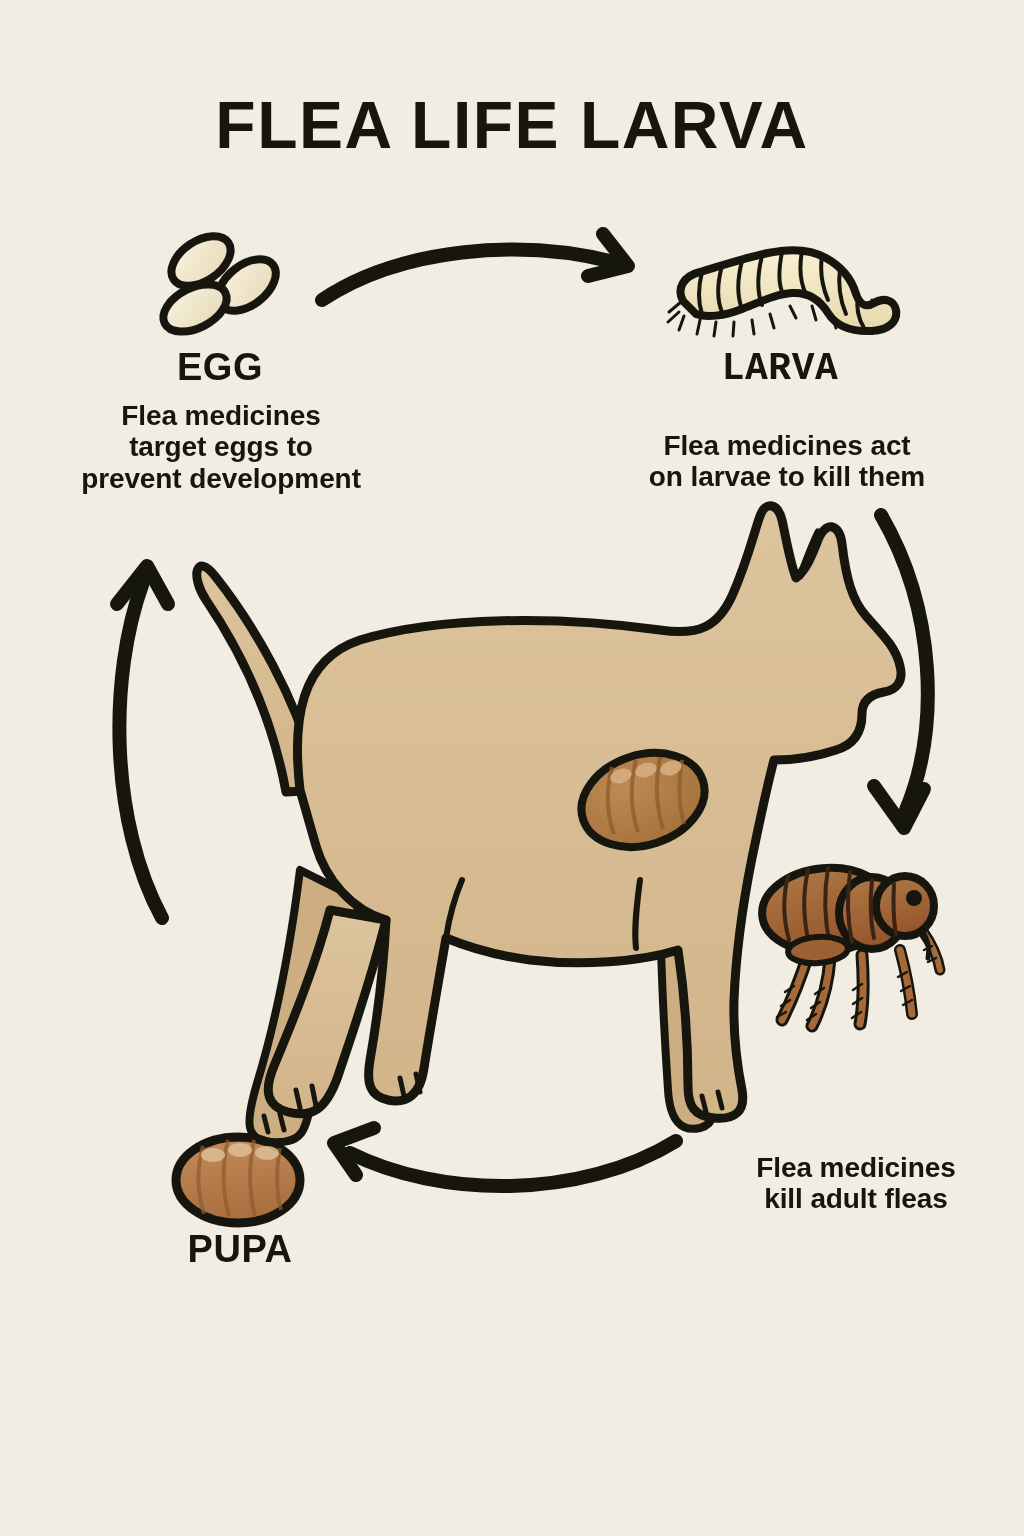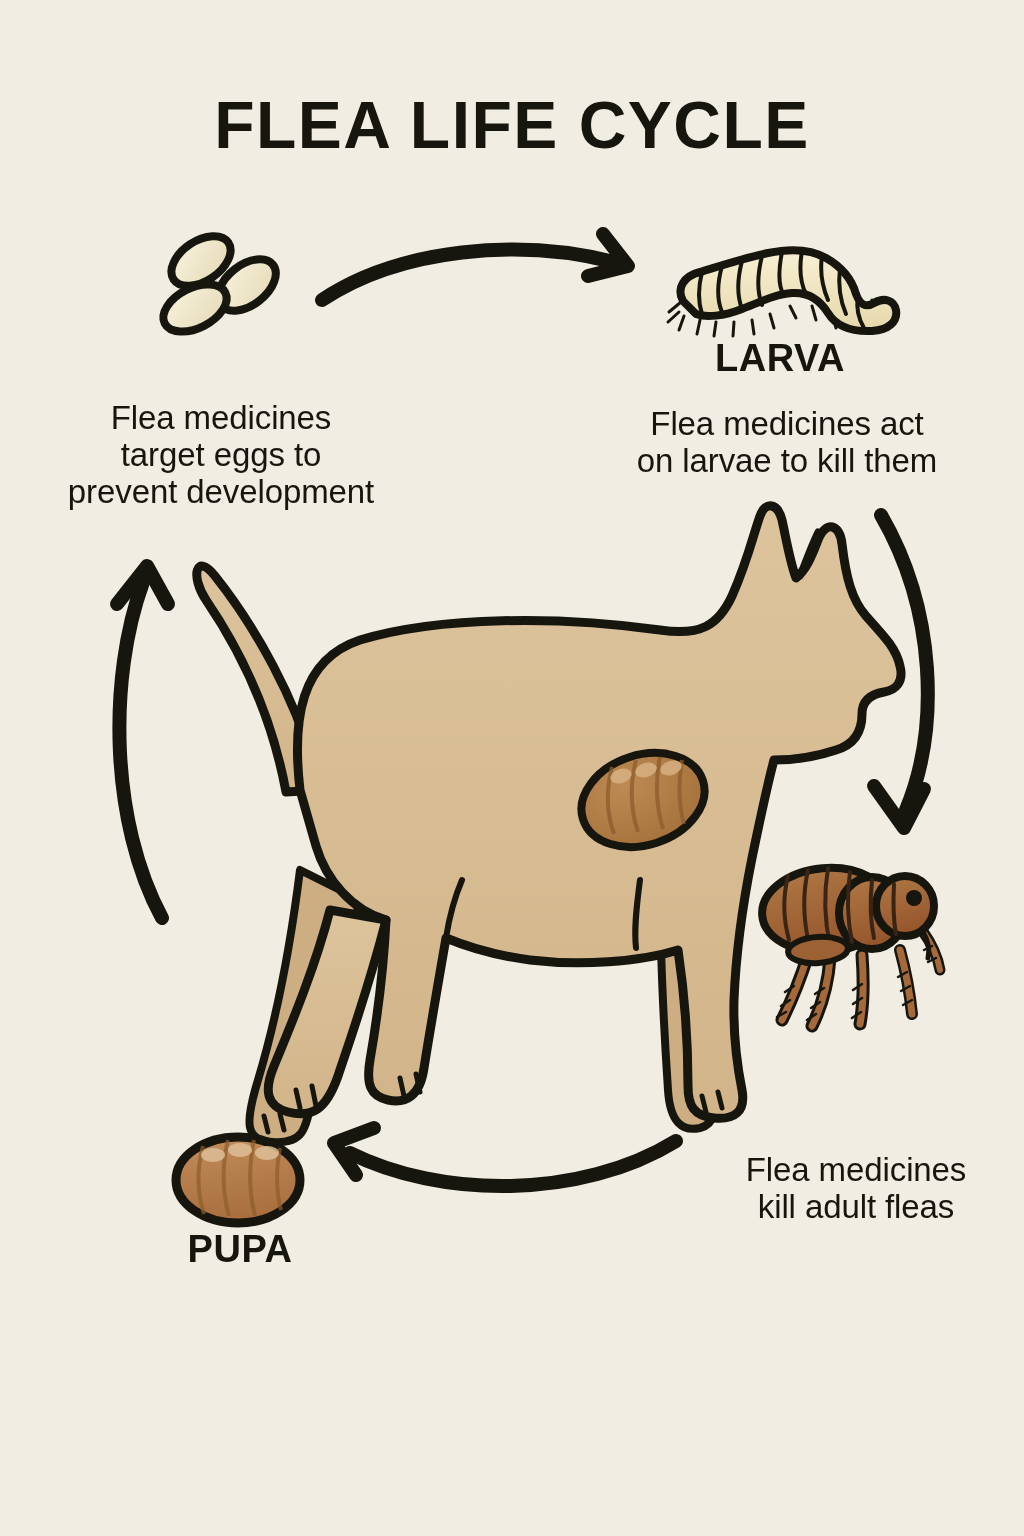--- a/index.html
+++ b/index.html
@@ -40,30 +40,30 @@
     font-weight: bold;
     letter-spacing: 1.5px;
     line-height: 1;
   }
   .stage-head {
     font-size: 38px;
     font-weight: bold;
     letter-spacing: 0.5px;
   }
   .stage-body {
-    font-size: 33px;
-    font-weight: normal;
+    font-size: 28px;
+    font-weight: bold;
     letter-spacing: -0.1px;
   }
   
   #egg-head  { left: 20px;  top: 346px;  width: 400px; }
   #egg-body  { left: 6px;   top: 400px;  width: 430px; }
   
-  #larva-head{ left: 580px; top: 337px;  width: 400px; }
-  #larva-body{ left: 592px; top: 406px;  width: 390px; }
+  #larva-head{ left: 580px; top: 348px;  width: 400px; font-family: Liberation Mono, monospace; }
+  #larva-body{ left: 592px; top: 430px;  width: 390px; }
   
   #flea-head { left: 702px; top: 1044px; width: 310px; }
   #flea-body { left: 700px; top: 1152px; width: 312px; }
   
   #pupa-head { left: 60px;  top: 1228px; width: 360px; }
   #pupa-body { left: 20px;  top: 1284px; width: 440px; }
 </style>
 </head>
 <body>
 
@@ -324,22 +324,23 @@
       <path d="M374 1128 L 334 1143 L 356 1175" stroke="#16160f" stroke-width="14" fill="none" stroke-linecap="round" stroke-linejoin="round"></path>
     </g>
 
     <g>
       <path d="M162 918 C 110 822 108 678 143 582" stroke="#16160f" stroke-width="14" fill="none" stroke-linecap="round"></path>
       <path d="M117 604 L 147 566 L 168 604" stroke="#16160f" stroke-width="14" fill="none" stroke-linecap="round" stroke-linejoin="round"></path>
     </g>
 
   </svg>
 
-  <div class="txt" id="title">FLEA LIFE CYCLE</div>
-
+  <div class="txt" id="title">FLEA LIFE LARVA</div>
+
+  <div class="txt stage-head" id="egg-head">EGG</div>
   <div class="txt stage-body" id="egg-body">Flea medicines
 target eggs to
 prevent development</div>
 
   <div class="txt stage-head" id="larva-head">LARVA</div>
   <div class="txt stage-body" id="larva-body">Flea medicines act
 on larvae to kill them</div>
 
   <div class="txt stage-body" id="flea-body">Flea medicines
 kill adult fleas</div>

